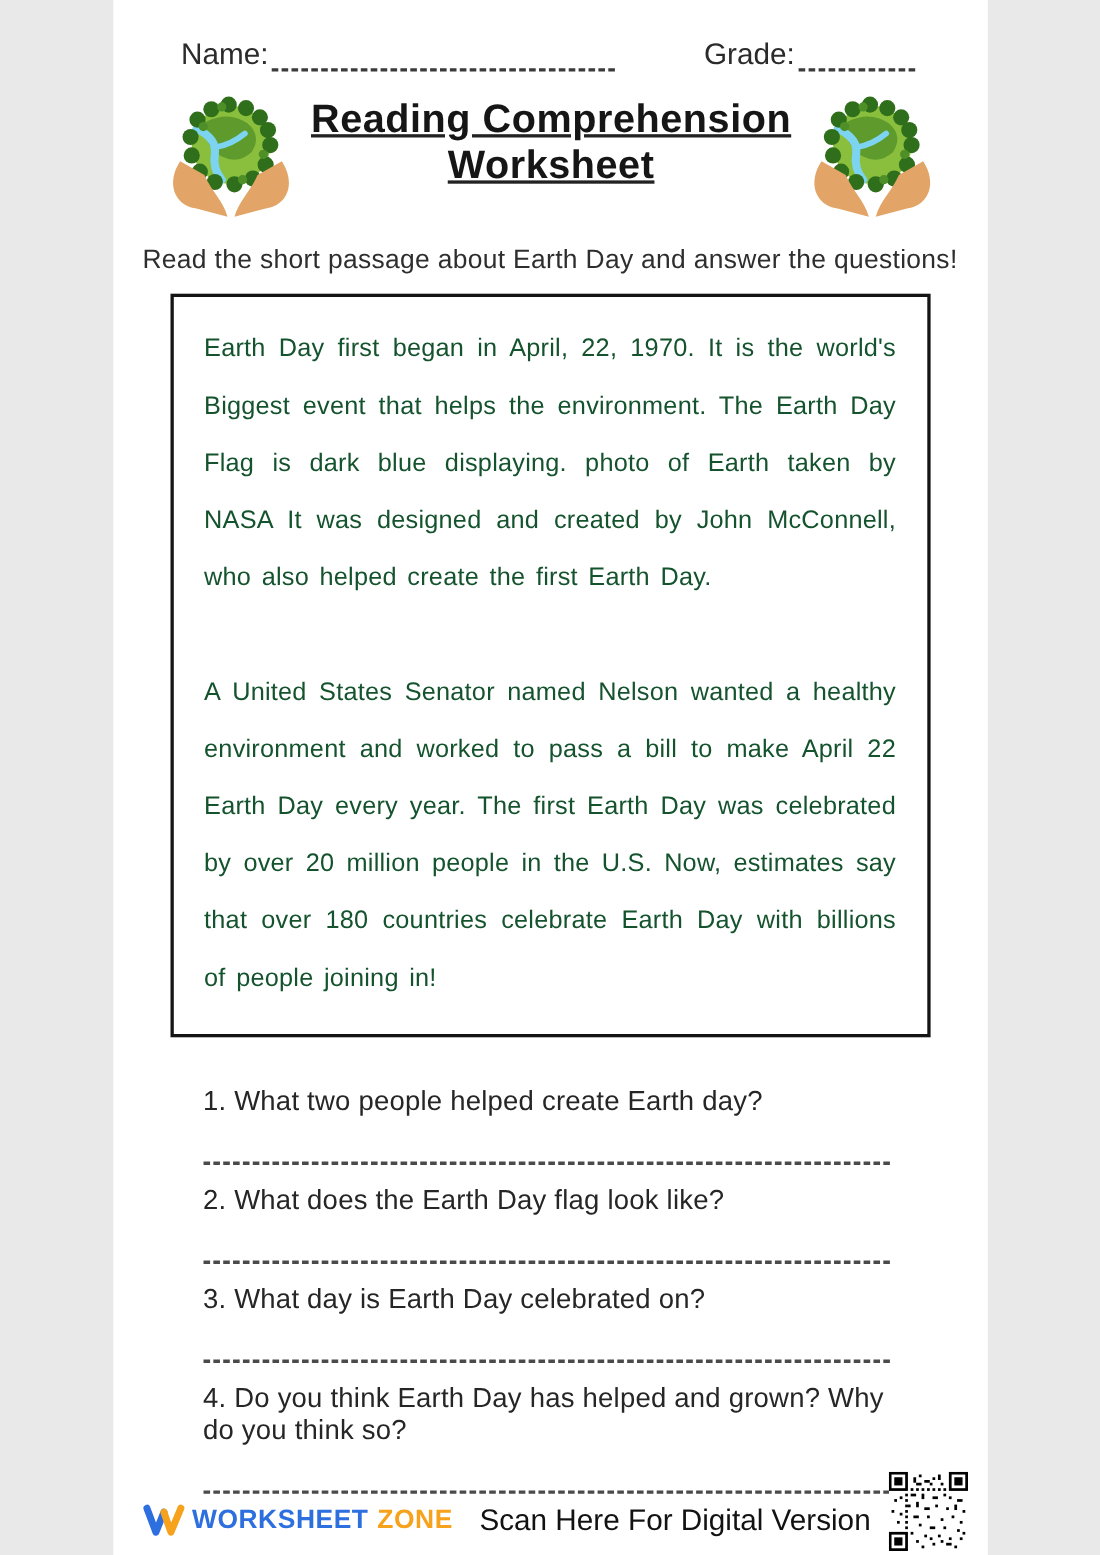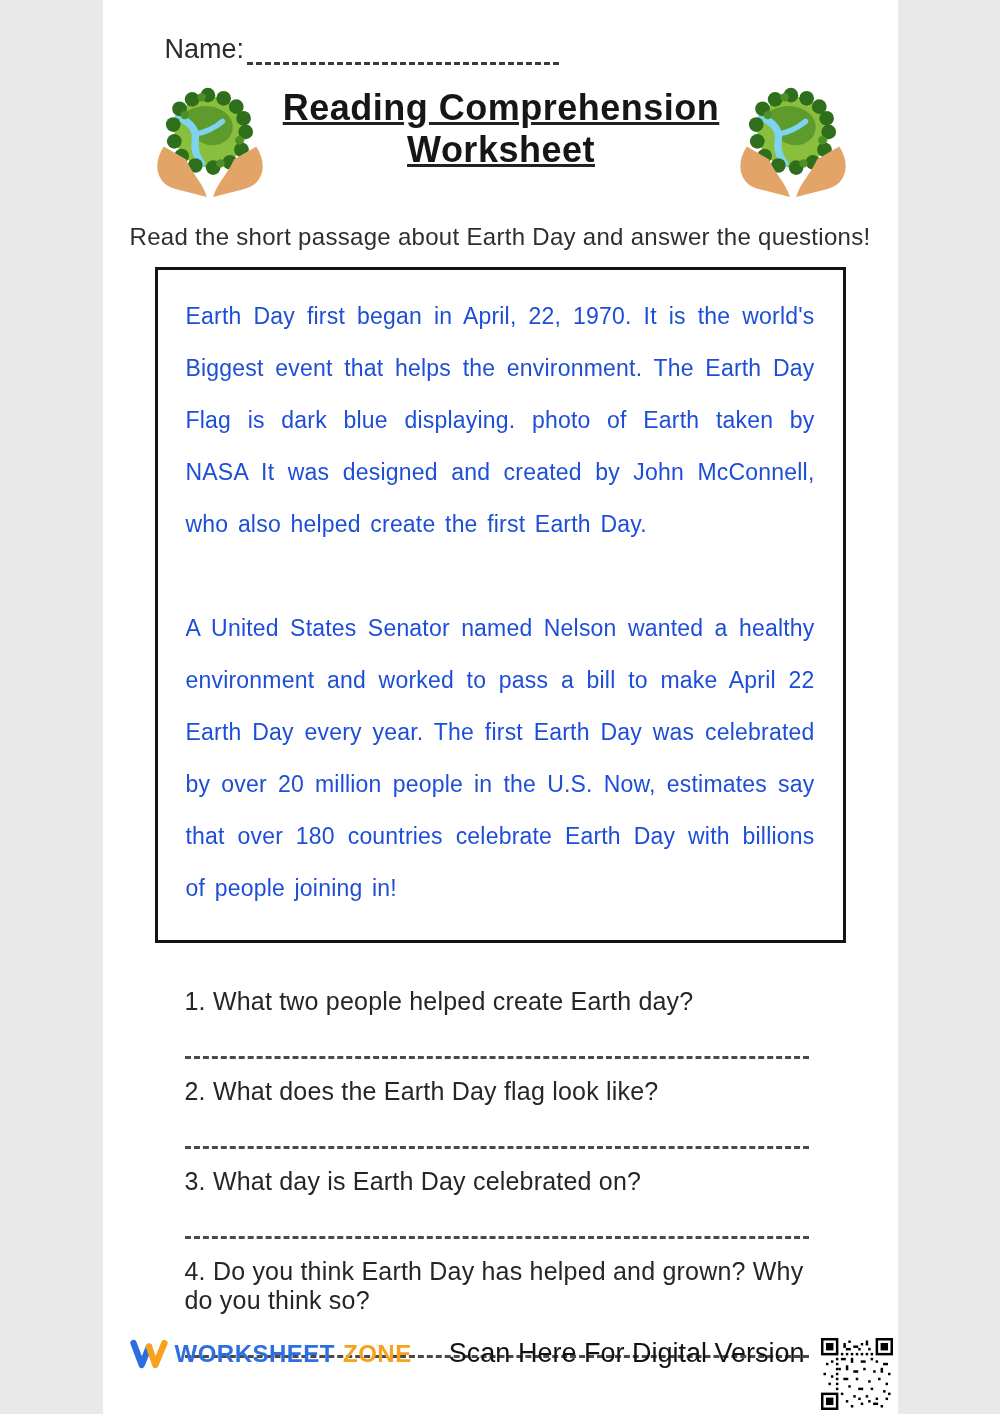--- a/index.html
+++ b/index.html
@@ -18,48 +18,52 @@
   .header-row{display:flex;justify-content:space-between;align-items:flex-start;
               padding:14px 42px 0 44px;}
   .earth{width:126px;height:132px;flex:0 0 auto;}
   .titles{flex:1;text-align:center;padding-top:8px;text-decoration:underline;}
   .page-title{font-size:36px;font-weight:700;letter-spacing:.5px;color:#161616;margin:0;}
   .page-subtitle{font-size:34px;font-weight:700;color:#161616;margin:30px 0 0 0;}
   .instruction{text-align:center;font-size:24px;margin:12px 0 0 0;color:#2e2e2e;letter-spacing:.3px;}
 
   
   .passage-box{border:3px solid #141414;margin:16px 52px 0 52px;padding:20px 28px 26px 28px;}
-  .passage{font-size:23px;line-height:52px;color:#1d4ed8;text-align:justify;
+  .passage{font-size:23px;line-height:52px;color:#14532d;text-align:justify;
            word-spacing:3px;letter-spacing:.2px;margin:0;}
   .passage + .passage{margin-top:52px;}
 
   
   .questions{padding:44px 82px 0 82px;}
   .q-block{margin-bottom:18px;}
   .q-text{font-size:25px;color:#262626;letter-spacing:.2px;margin:0;}
   .answer-line{border-bottom:3px dashed #4a4a4a;margin-top:40px;height:0;width:99%;}
 
   
-  .footer{position:absolute;left:26px;right:5px;bottom:4px;display:flex;align-items:flex-start;}
+  .footer{position:absolute;left:26px;right:18px;bottom:4px;display:flex;align-items:flex-end;}
   .brand{display:flex;align-items:center;gap:6px;margin-bottom:12px;}
   .logo-w{width:40px;height:32px;}
   .brand-first{font-size:24px;font-weight:800;color:#2e6fe0;letter-spacing:.5px;}
   .brand-second{font-size:24px;font-weight:800;color:#f6a21d;letter-spacing:.5px;margin-left:2px;}
   .scan-text{margin-left:auto;font-size:27px;color:#121212;margin-bottom:12px;margin-right:16px;font-weight:500;}
   .qr{width:72px;height:72px;flex:0 0 auto;}
 </style>
 </head>
 <body>
 
 <div class="page">
 
   <div class="top-row">
     <div class="field">
       <span>Name:</span>
       <span class="blank name-blank"></span>
+    </div>
+    <div class="field">
+      <span>Grade:</span>
+      <span class="blank grade-blank"></span>
     </div>
   </div>
 
   <div class="header-row">
     <svg class="earth" viewBox="0 0 120 125" aria-hidden="true">
       <circle cx="60" cy="50" r="34" fill="#8abf3e"></circle>
       <path d="M38 30 Q58 20 74 31 Q87 42 78 56 Q66 67 52 60 Q36 52 38 30 Z" fill="#5f9a2c"></path>
       <path d="M30 36 Q48 44 46 58 Q44 70 52 80" stroke="#7dd4f0" stroke-width="7" fill="none" stroke-linecap="round"></path>
       <path d="M46 52 Q60 50 72 40" stroke="#7dd4f0" stroke-width="5" fill="none" stroke-linecap="round"></path>
       <g fill="#2f6f1c">

